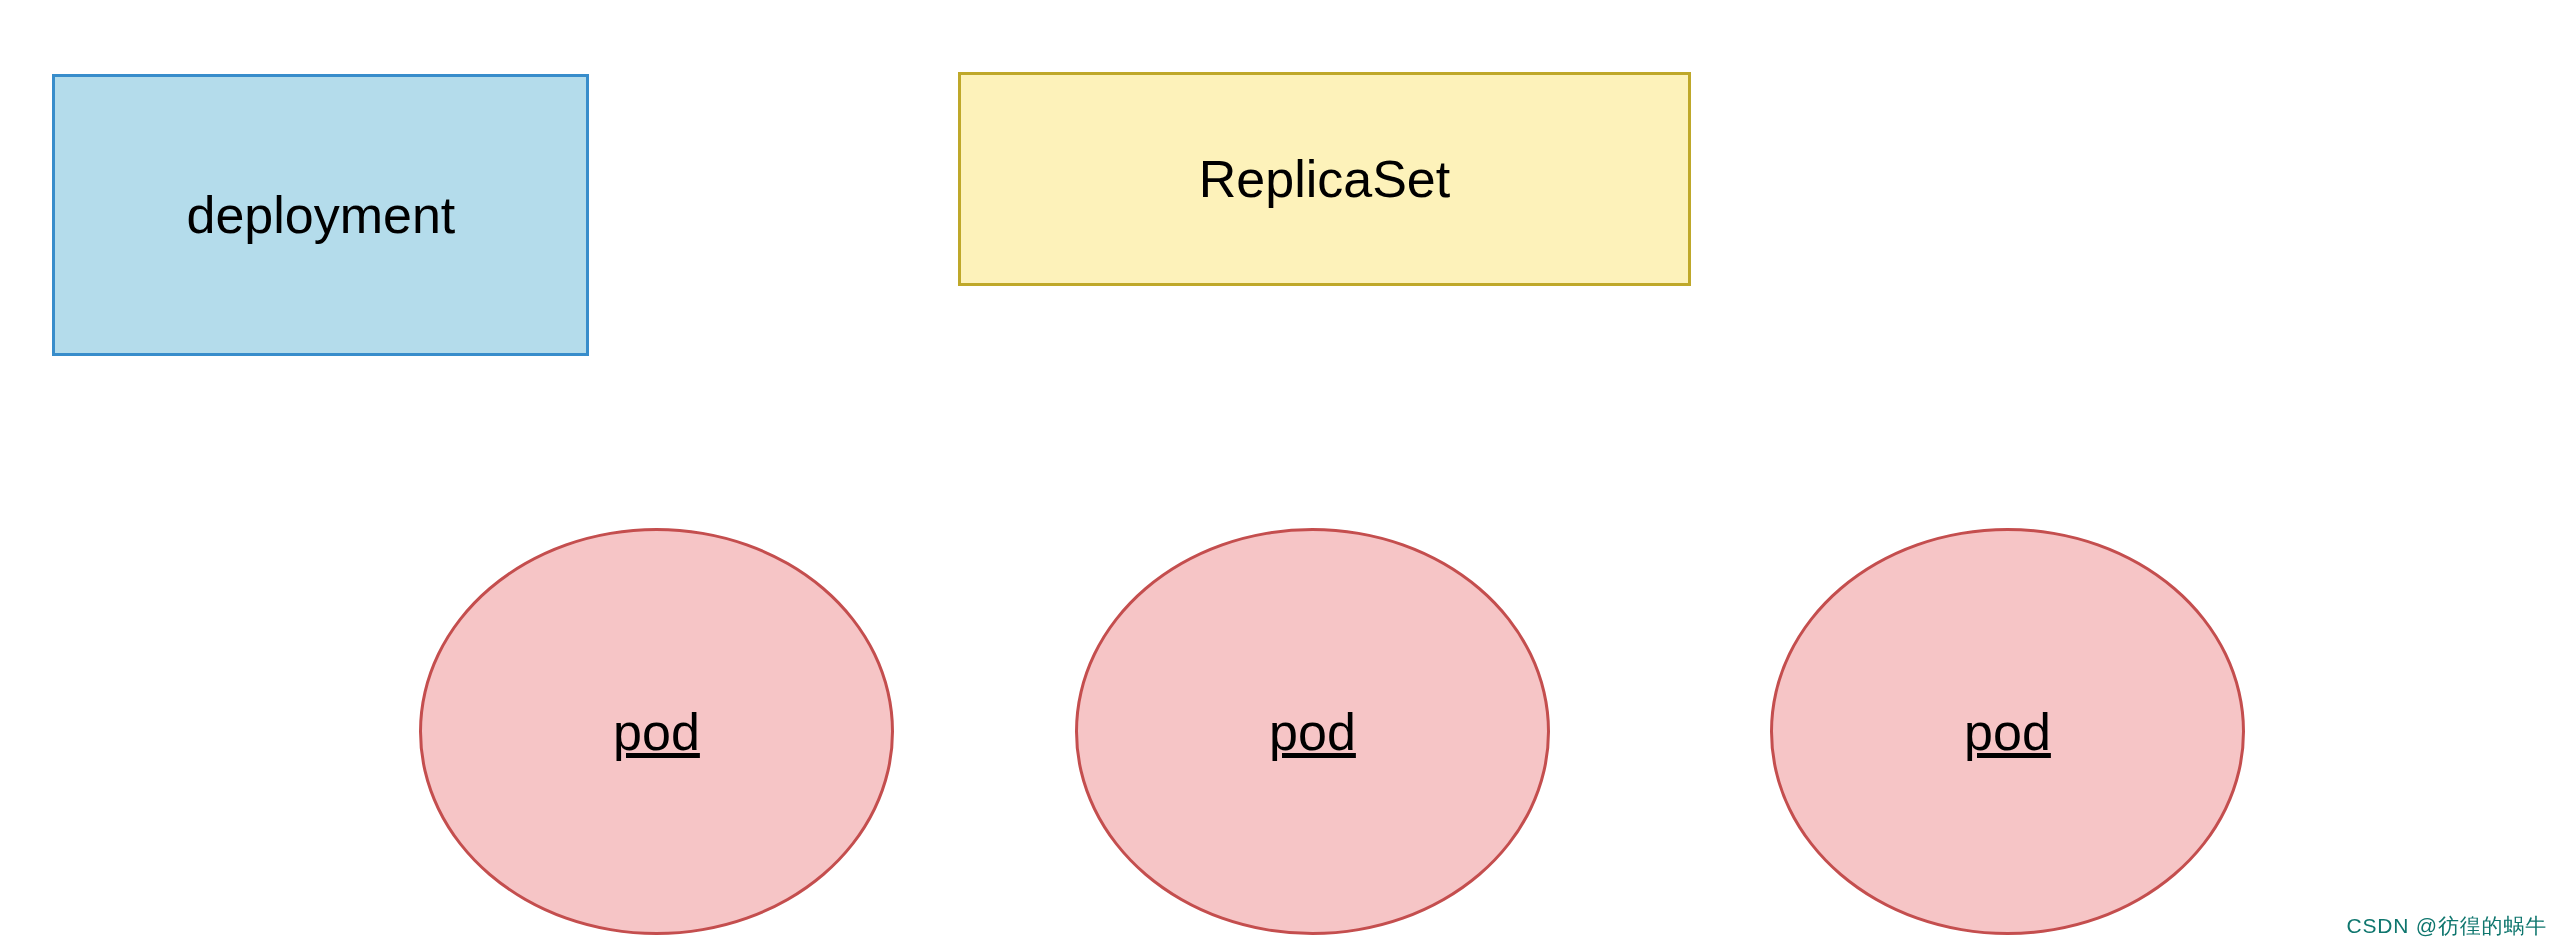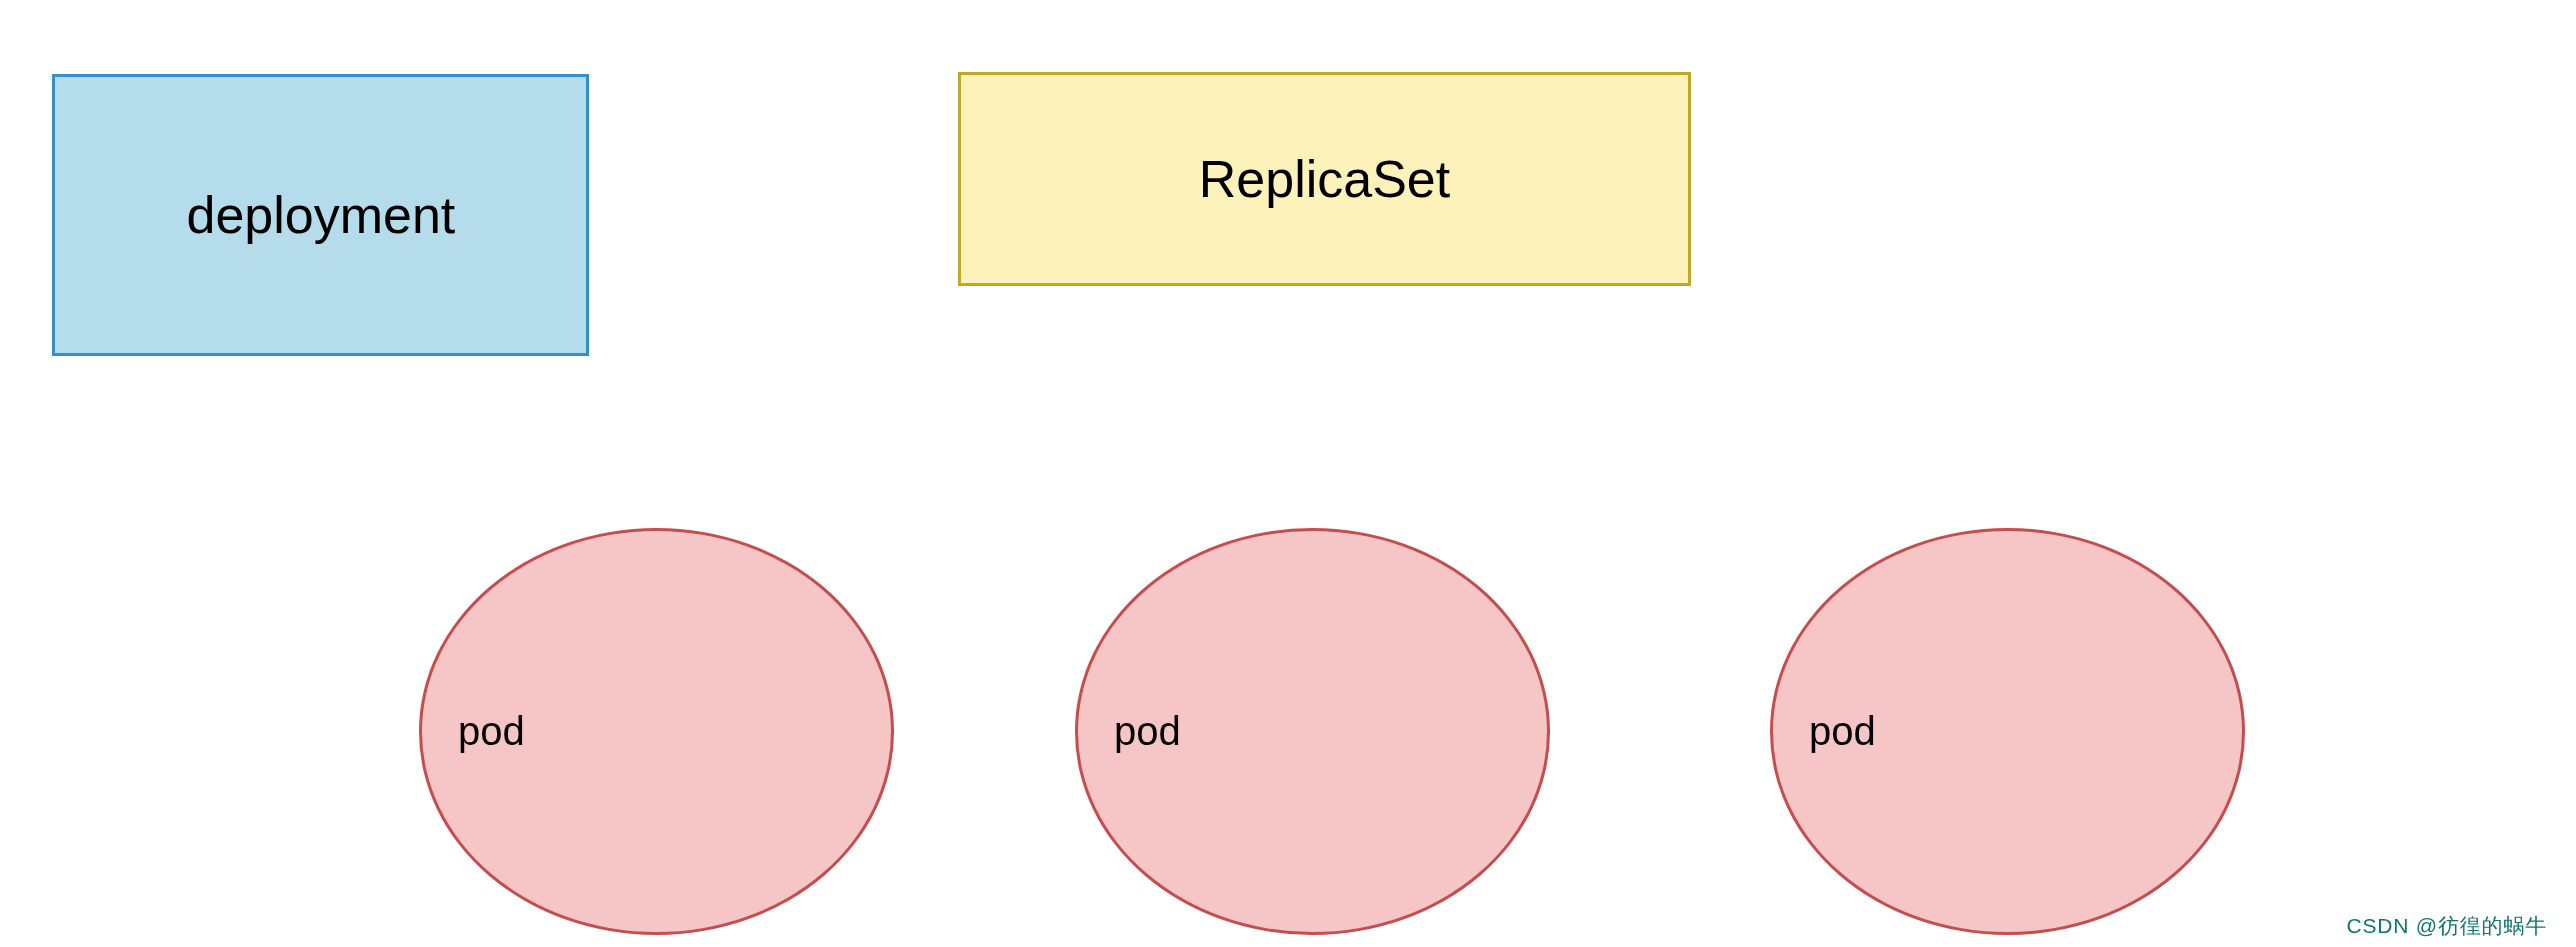--- a/index.html
+++ b/index.html
@@ -38,23 +38,24 @@
       background: #fdf2ba;
       border: 3.3px solid #bfa82a;
     }
     .pod-ellipse {
       position: absolute;
       border-radius: 50%;
       background: #f6c5c6;
       border: 3.3px solid #c44e4e;
       display: flex;
       align-items: center;
-      justify-content: flex-start;
-      font-size: 40px;
+      justify-content: center;
+      font-size: 52px;
       color: #000000;
+      text-decoration: underline;
     }
     .pod-1 {
       left: 391px;
       top: 500px;
       width: 475px;
       height: 407px;
     }
     .pod-2 {
       left: 1047px;
       top: 500px;

